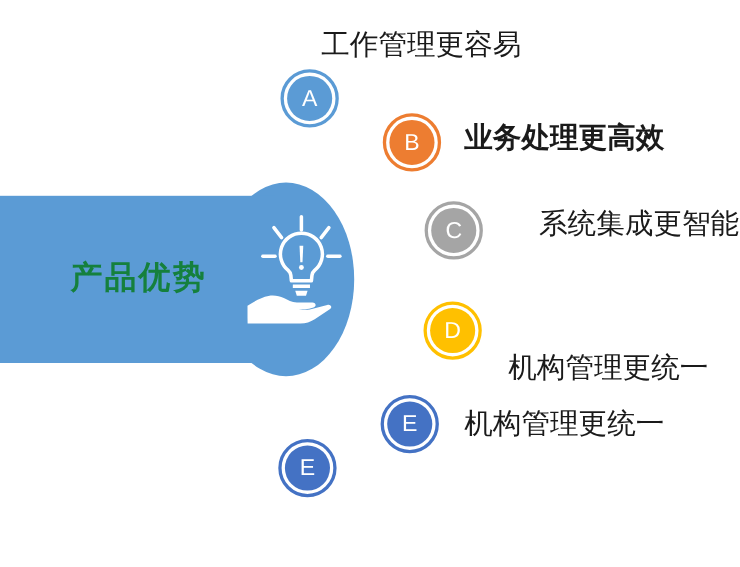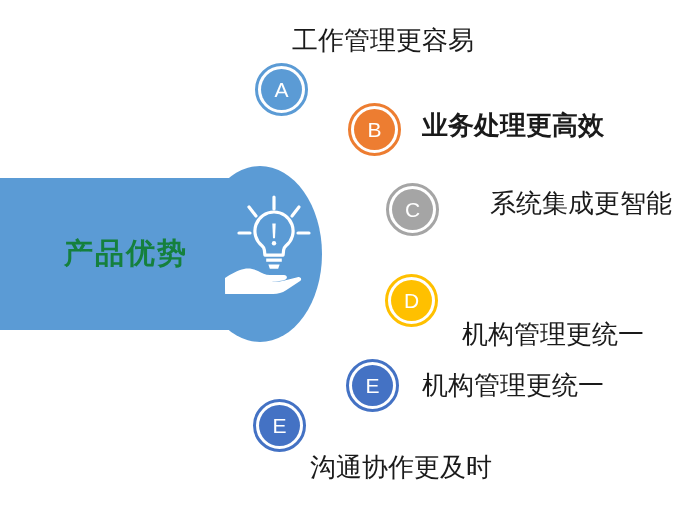--- a/index.html
+++ b/index.html
@@ -198,15 +198,14 @@
     <div class="disc">
       <span class="letter">E</span>
     </div>
   </div>
 
   <div class="caption" style="left: 292px; top: 25px;">工作管理更容易</div>
   <div class="caption" style="left: 422px; top: 110px; font-weight: bold;">业务处理更高效</div>
   <div class="caption" style="left: 462px; top: 188px; margin-left: 28px;">系统集成更智能</div>
   <div class="caption" style="left: 462px; top: 283px; margin-top: 36px;">机构管理更统一</div>
   <div class="caption" style="left: 422px; top: 370px;">机构管理更统一</div>
-  <div class="caption" style="left: 310px; top: 452px;">沟通协作更及时</div>
 
 </div>
 
 </body></html>

